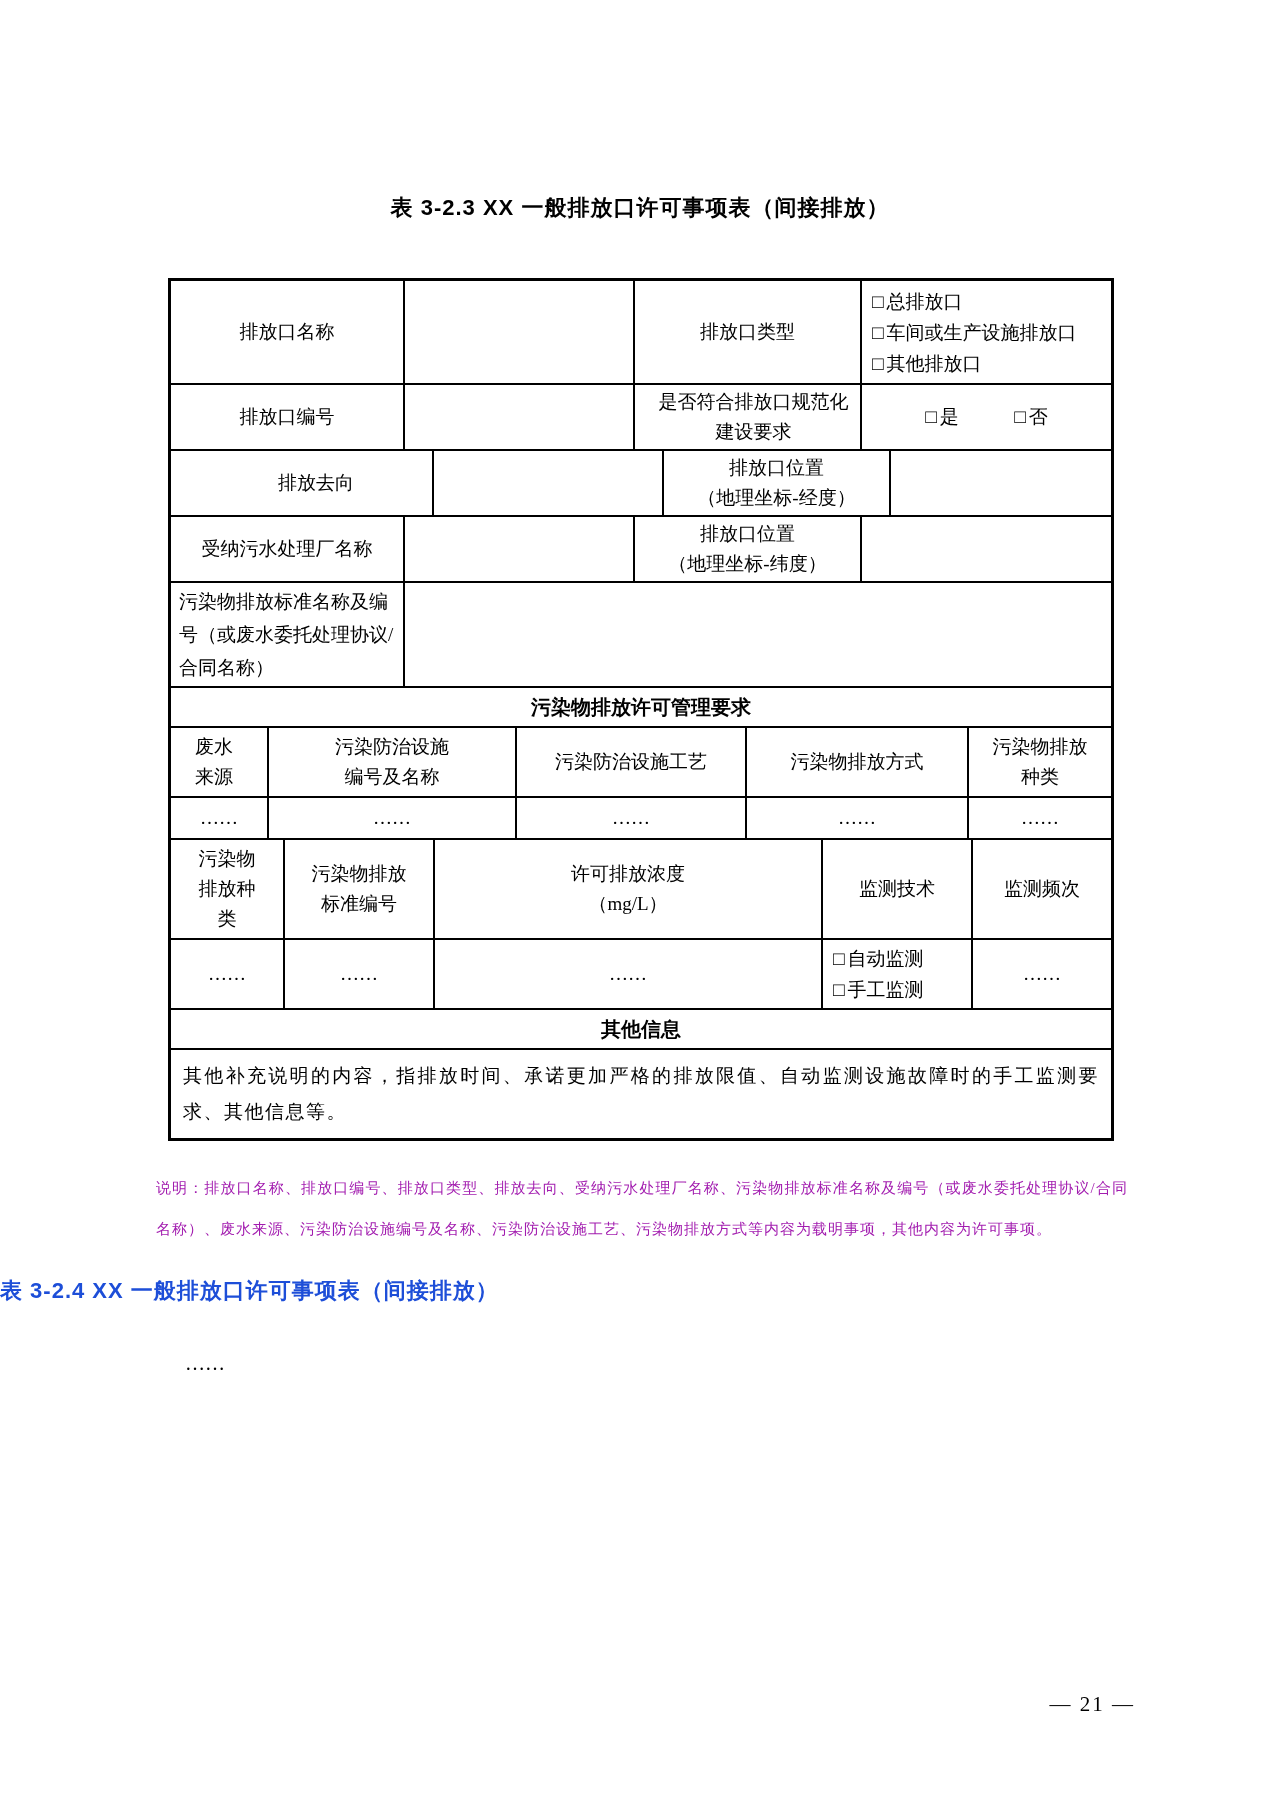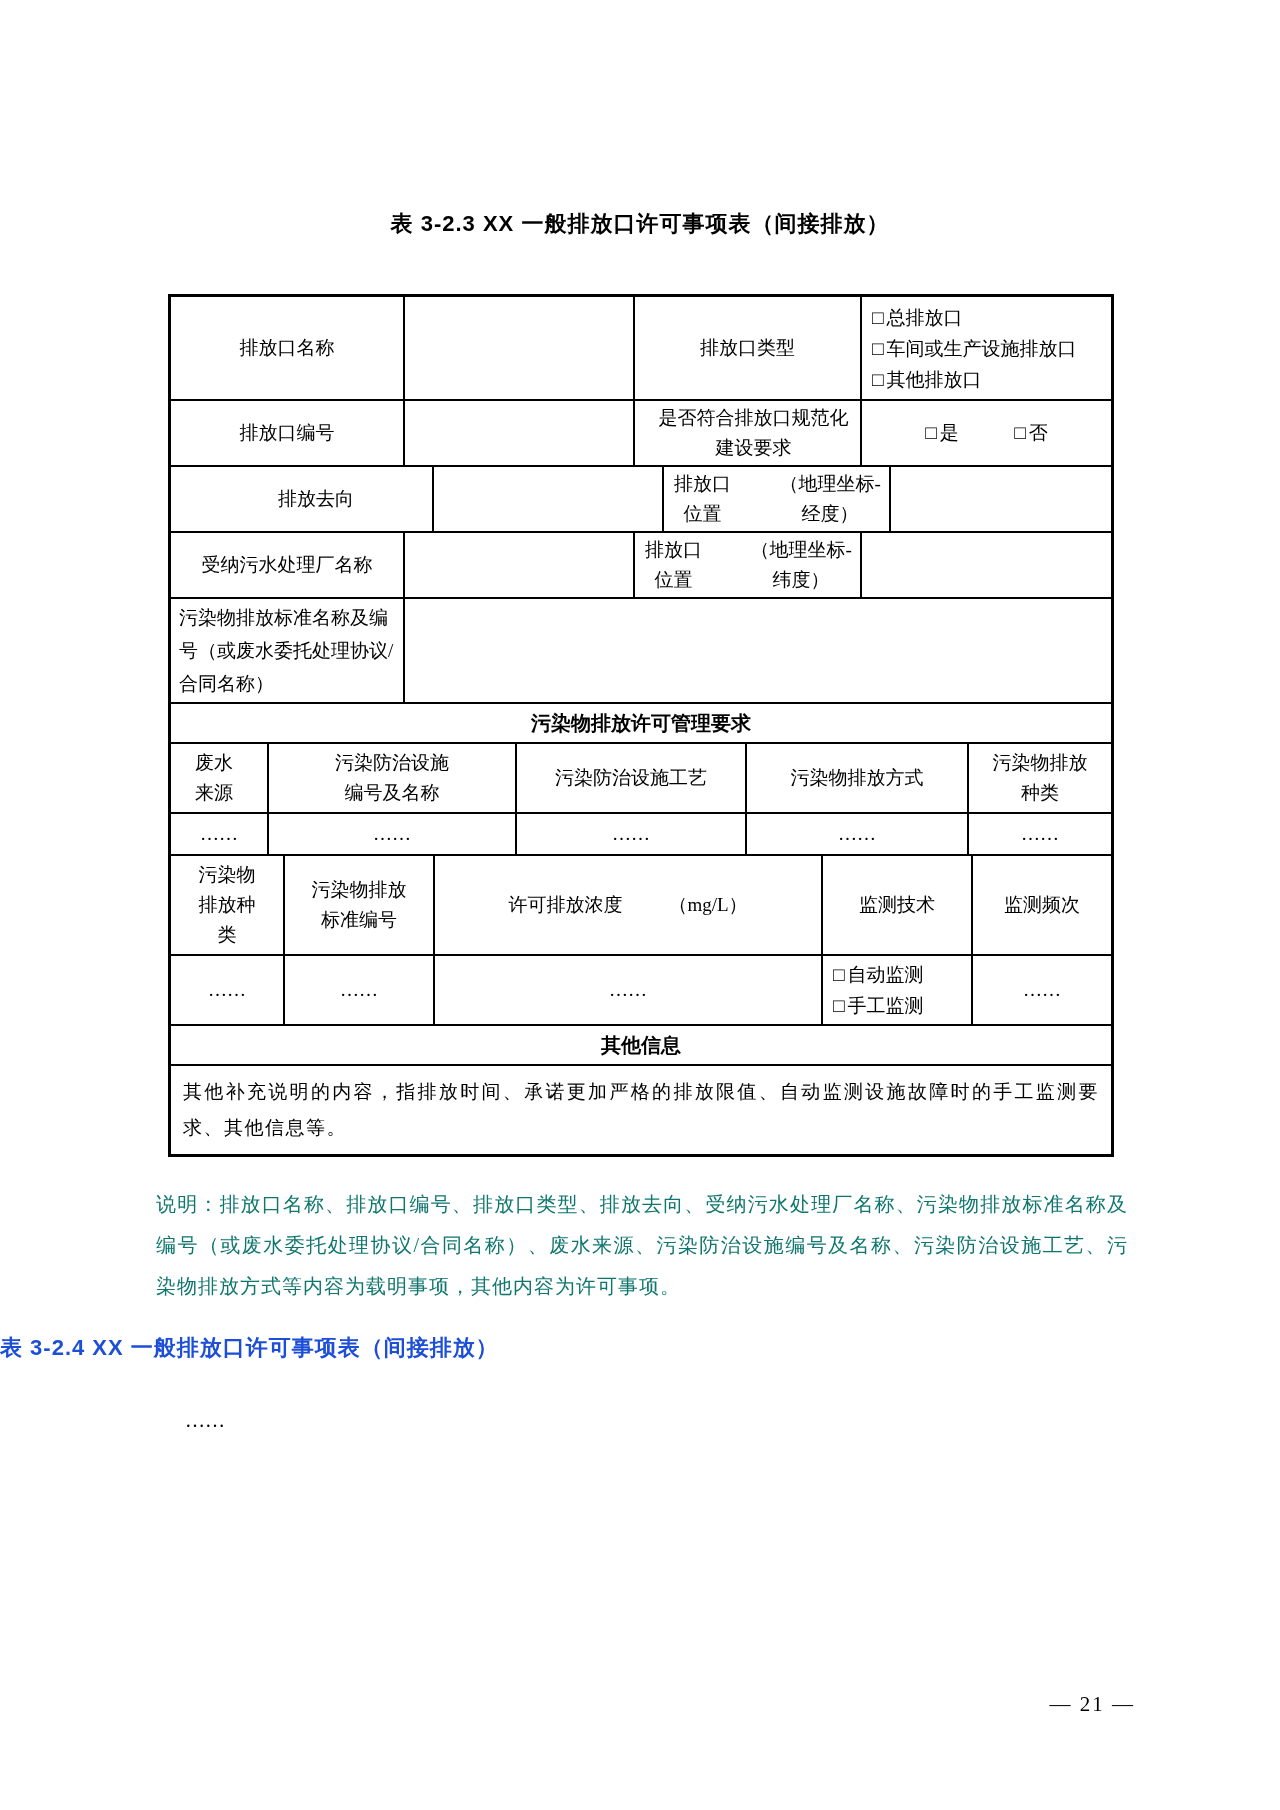--- a/index.html
+++ b/index.html
@@ -10,21 +10,21 @@
   .page {
     position: relative;
     width: 1280px;
     height: 1810px;
     background: #ffffff;
     color: #111;
     font-family: "Liberation Serif", serif;
     overflow: hidden;
   }
   .doc-title {
-    margin: 16px;
+    margin: 0;
     padding-top: 193px;
     text-align: center;
     font-family: "Liberation Sans", sans-serif;
     font-weight: bold;
     font-size: 22px;
     letter-spacing: 1px;
     color: #000;
   }
   .doc-title2 {
     margin: 0;
@@ -86,22 +86,21 @@
     line-height: 31px;
     padding-left: 10px;
   }
   .opt { display: flex; align-items: center; }
   .opt .box { margin-right: 3px; }
   .yn {
     justify-content: space-evenly;
   }
   .yn .opt { display: inline-flex; }
   .stack {
-    flex-direction: row;
-    gap: 46px;
+    flex-direction: column;
   }
   .left-multiline {
     text-align: left;
     justify-content: flex-start;
     line-height: 33px;
   }
   .w-narrow2 { padding-left: 16px; padding-right: 26px; }
   .w-narrow3 { padding-left: 24px; padding-right: 24px; }
   .lim118 { display: inline-block; max-width: 120px; }
   .lim98  { display: inline-block; max-width: 100px; }
@@ -111,25 +110,25 @@
     text-align: justify;
     padding: 8px 12px;
     line-height: 36px;
     letter-spacing: 1.5px;
   }
   
   .note {
     width: 972px;
     margin-left: 156px;
     margin-top: 27px;
-    font-size: 20px;
+    font-size: 15px;
     line-height: 41px;
     text-align: justify;
     letter-spacing: 1px;
-    color: #0f766e;
+    color: #a21caf;
   }
   .ellipsis-line {
     margin-left: 185px;
     margin-top: 46px;
     font-size: 20px;
     color: #000;
   }
   .page-num {
     position: absolute;
     top: 1692px;

